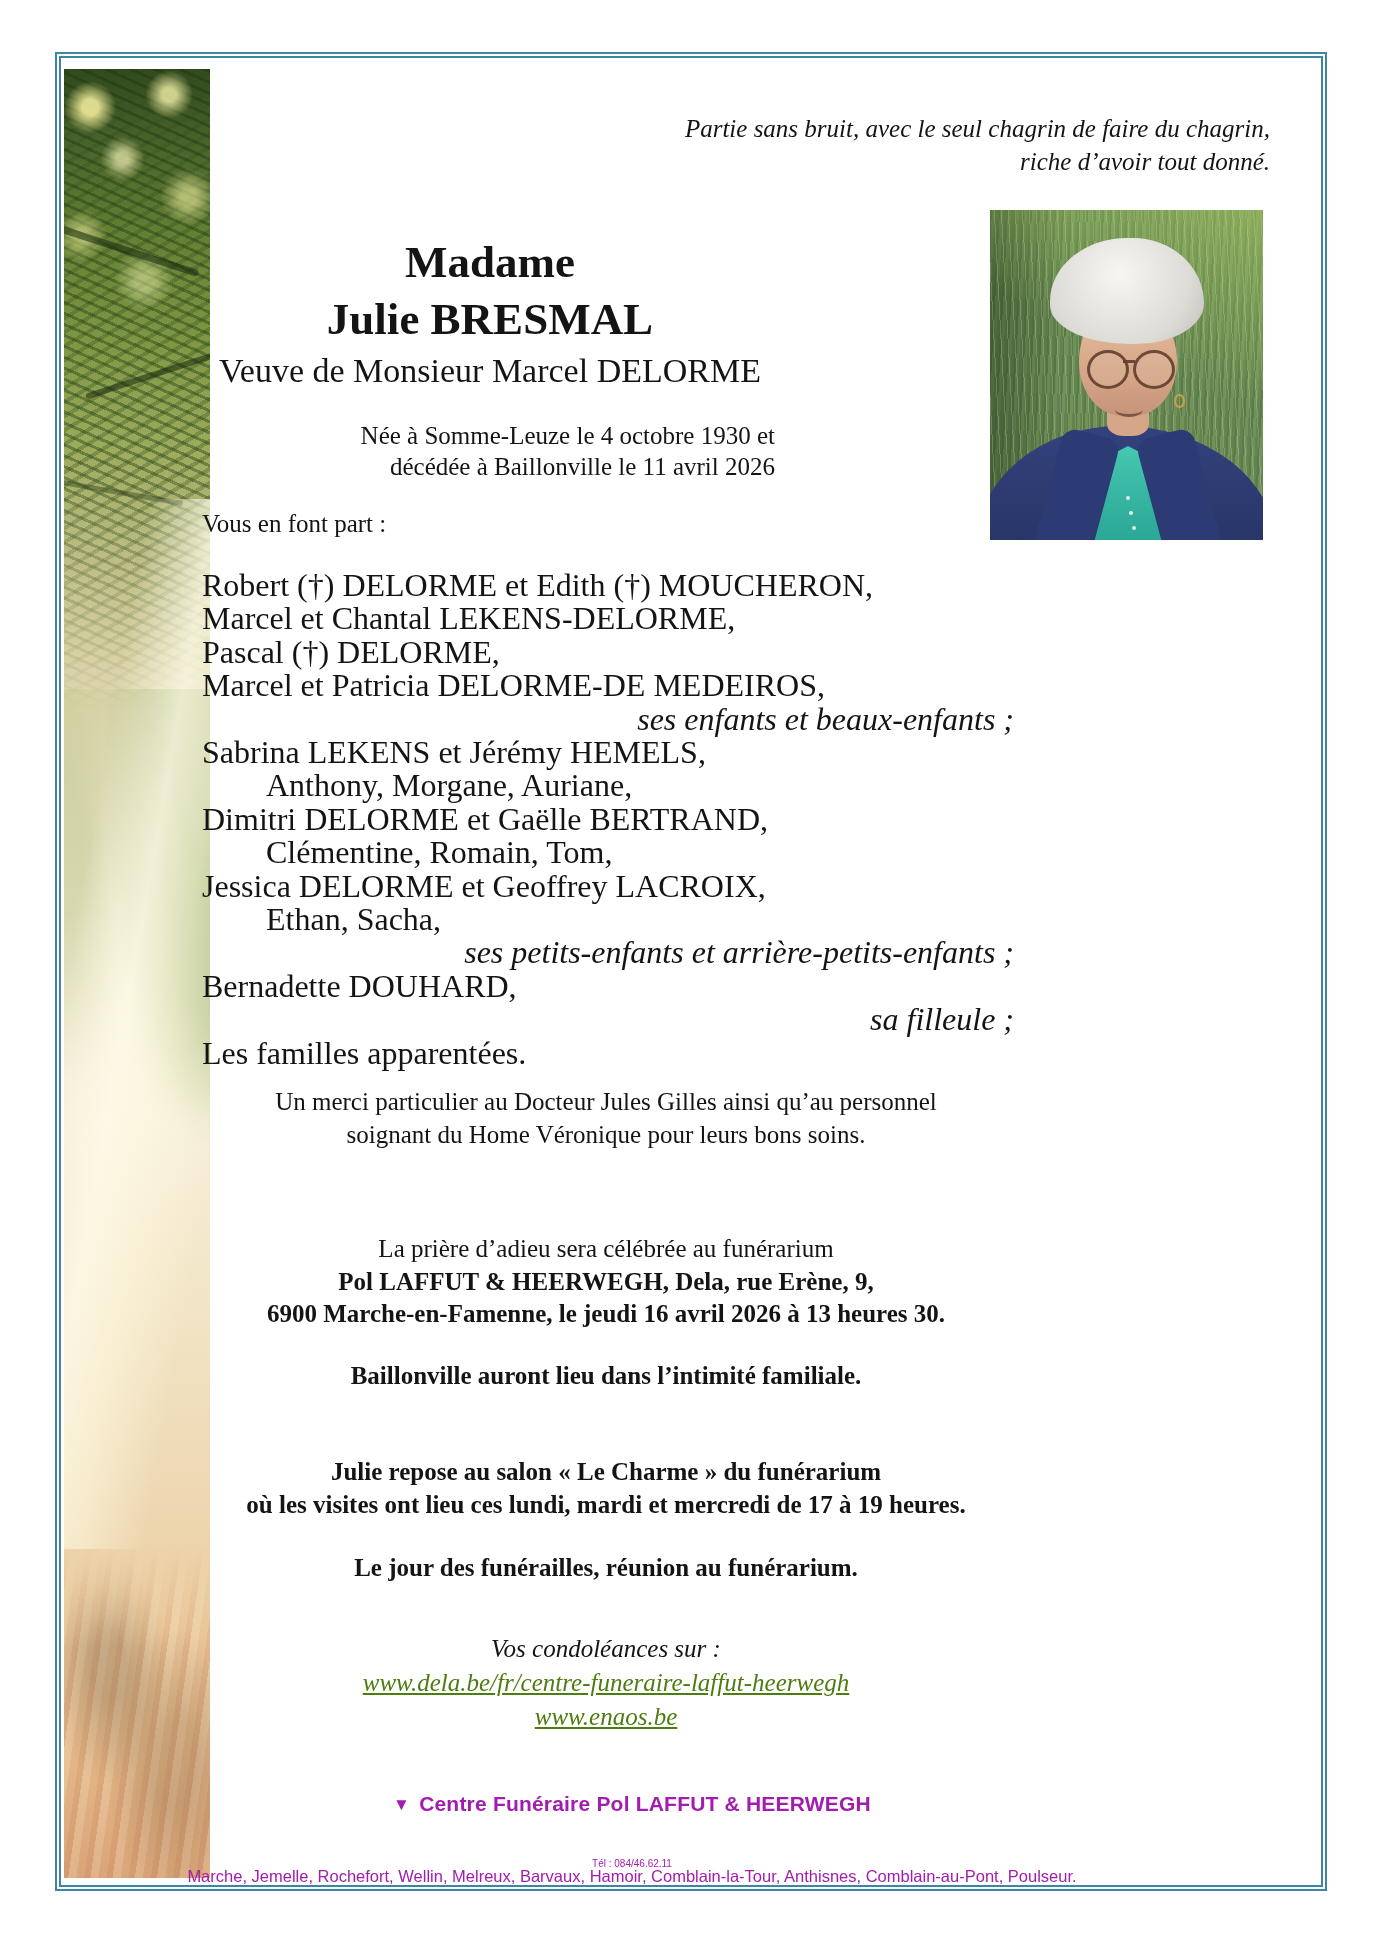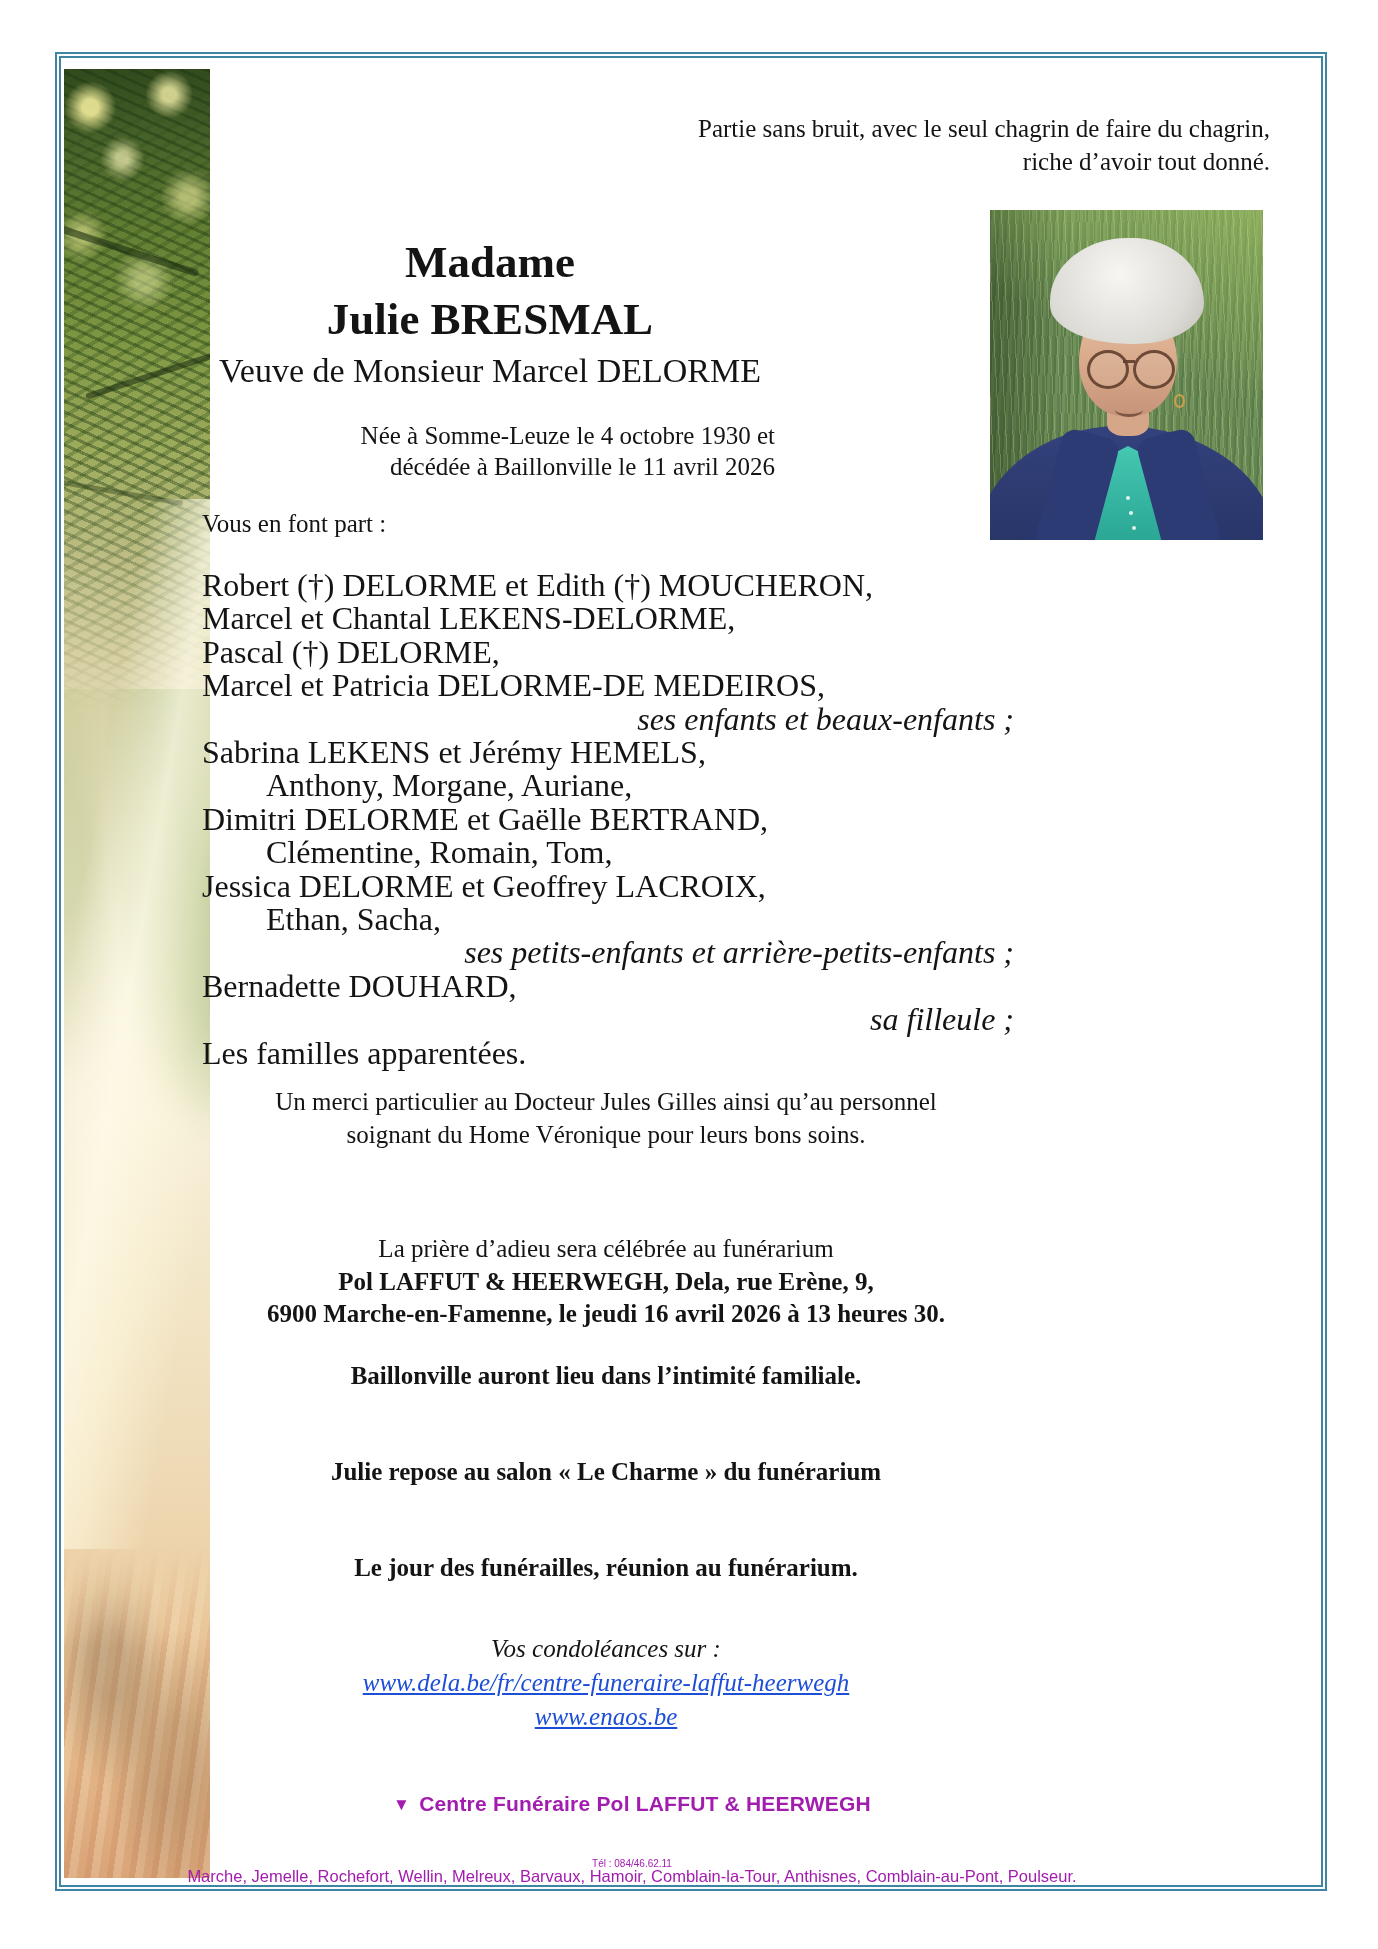--- a/index.html
+++ b/index.html
@@ -88,39 +88,39 @@
   .pt-lens{position:absolute;width:36px;height:33px;border:3px solid rgba(95,62,45,.9);border-radius:50%;
     background:rgba(235,220,205,.14);}
   .pt-lens.l{left:97px;top:140px;}
   .pt-lens.r{left:143px;top:140px;}
   .pt-bridge{position:absolute;left:133px;top:150px;width:12px;height:3px;background:rgba(95,62,45,.9);}
   .pt-smile{position:absolute;left:125px;top:192px;width:28px;height:12px;
     border-bottom:3px solid #7d5744;border-radius:0 0 50% 50%;}
   .pt-earring{position:absolute;left:184px;top:184px;width:7px;height:10px;border:2px solid #c9a04c;border-radius:50%;}
 
   
-  .quote{top:112px;left:380px;width:890px;text-align:right;
+  .quote{top:112px;left:380px;width:890px;text-align:right;font-style:italic;
     font-size:25px;line-height:33px;}
   .names{top:234px;left:205px;width:570px;text-align:center;font-weight:bold;
     font-size:45px;line-height:57px;}
   .subtitle{top:352px;left:205px;width:570px;text-align:center;font-size:34px;}
   .birth{top:420px;left:205px;width:570px;text-align:right;font-size:25px;line-height:31px;}
   .intro{top:510px;left:202px;font-size:25px;}
   .family{top:569px;left:202px;width:812px;font-size:32px;line-height:33.4px;}
   .family .indent{padding-left:64px;}
   .family .caption{text-align:right;font-style:italic;}
   .centerblock{left:200px;width:812px;text-align:center;font-size:25px;line-height:33px;}
   .thanks{top:1085px;}
   .ceremony{top:1233px;line-height:32.5px;}
   .bold{font-weight:bold;}
   .cremation{top:1359px;font-weight:bold;}
   .visits{top:1455px;font-weight:bold;}
   .funeralday{top:1551px;font-weight:bold;}
   .condolences{top:1632px;font-style:italic;line-height:34px;}
-  .condolences a{color:#1d4ed8;text-decoration:underline;cursor:pointer;}
+  .condolences a{color:#4d7c0f;text-decoration:underline;cursor:pointer;}
 
   
   .f-sans{font-family:"Liberation Sans", sans-serif;color:#a21caf;}
   .f-title{top:1792px;left:202px;width:860px;text-align:center;font-weight:bold;font-size:21px;letter-spacing:.2px;}
   .f-title .tri{font-size:17px;margin-right:9px;position:relative;top:-1px;}
   .f-cities{top:1828px;left:120px;width:1024px;text-align:center;font-size:16.5px;margin-top:39px;}
   .f-tel{top:1858px;left:202px;width:860px;text-align:center;font-size:10px;}
 </style>
 </head>
 <body>
@@ -206,20 +206,21 @@
     <div class="bold">Pol LAFFUT &amp; HEERWEGH, Dela, rue Erène, 9,</div>
     <div class="bold">6900 Marche-en-Famenne, le jeudi 16 avril 2026 à 13 heures 30.</div>
   </div>
 
   <div class="abs centerblock cremation">
     <div>Baillonville auront lieu dans l’intimité familiale.</div>
   </div>
 
   <div class="abs centerblock visits">
     <div>Julie repose au salon « Le Charme » du funérarium</div>
+    <div>où les visites ont lieu ces lundi, mardi et mercredi de 17 à 19 heures.</div>
   </div>
 
   <div class="abs centerblock funeralday">Le jour des funérailles, réunion au funérarium.</div>
 
   <div class="abs centerblock condolences">
     <div>Vos condoléances sur :</div>
     <div><a>www.dela.be/fr/centre-funeraire-laffut-heerwegh</a></div>
     <div><a>www.enaos.be</a></div>
   </div>
 

